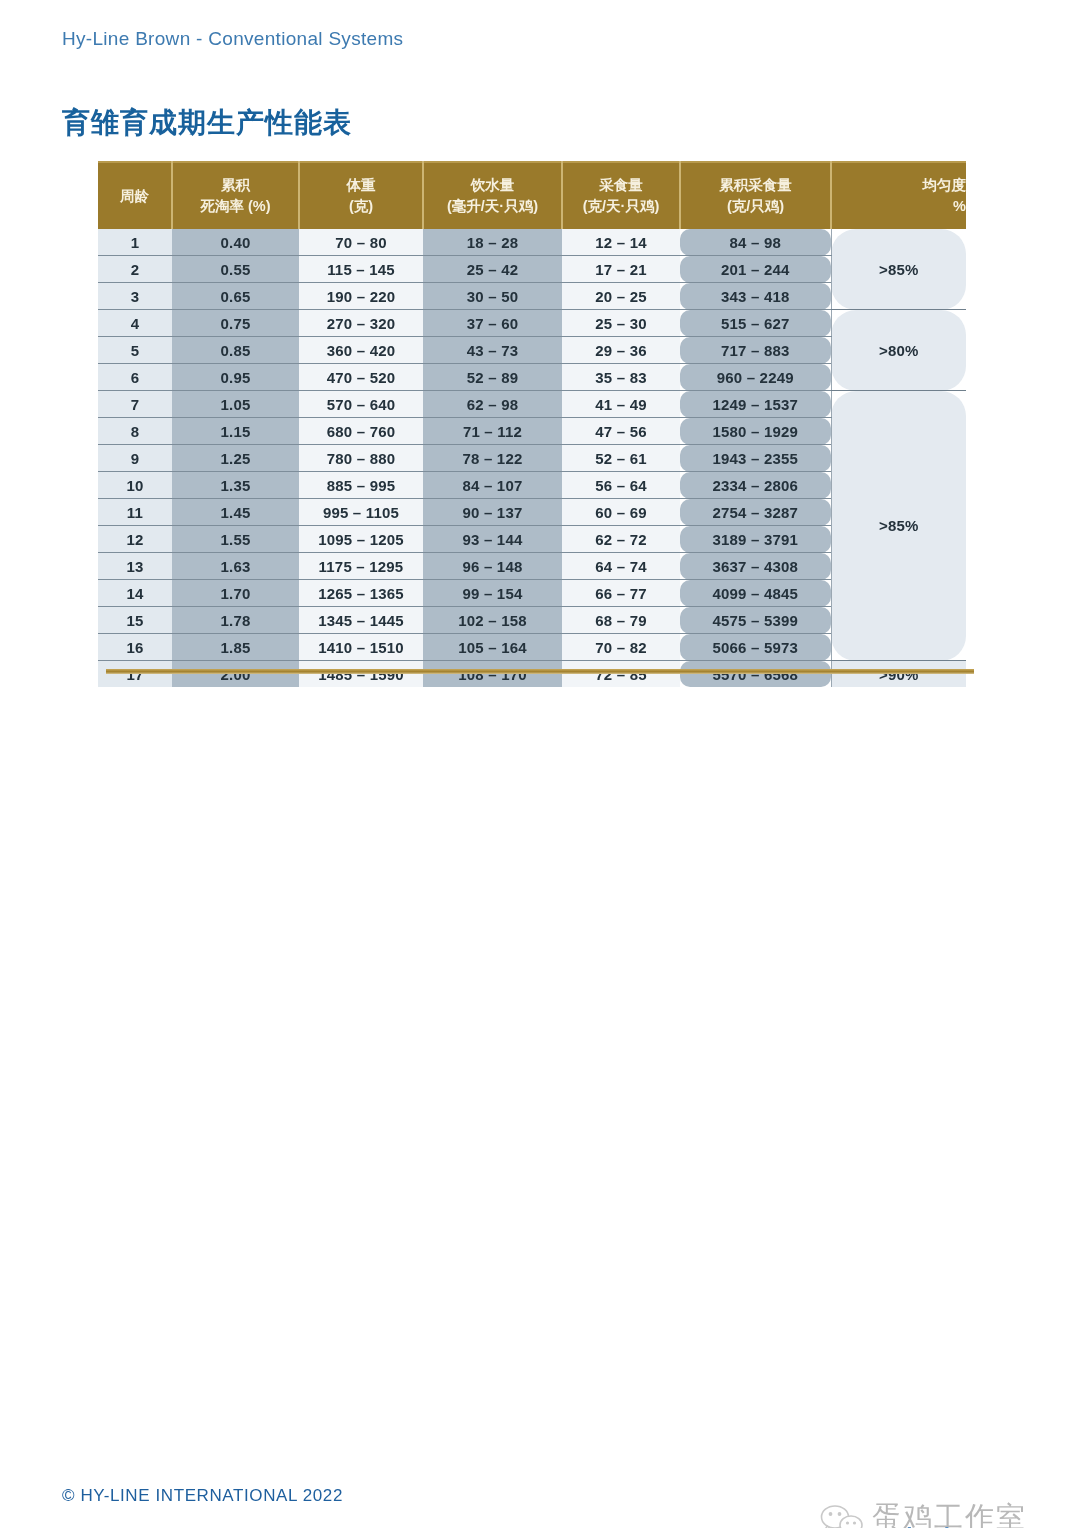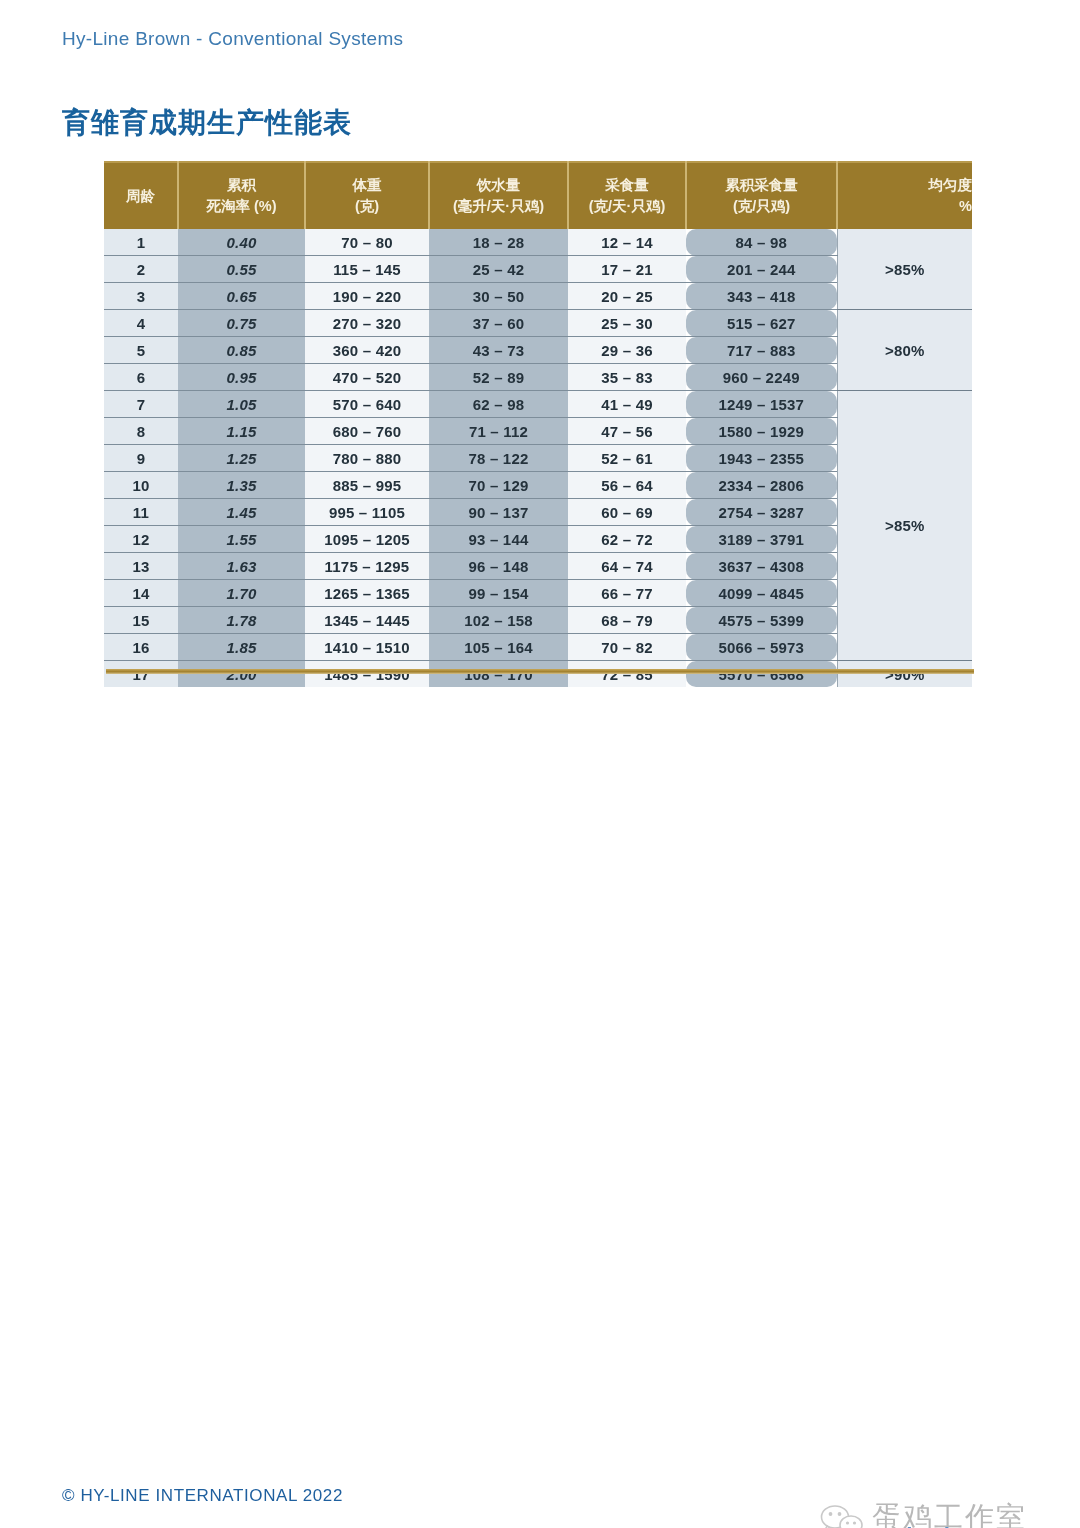--- a/index.html
+++ b/index.html
@@ -35,21 +35,21 @@
     font-size: 28px;
     font-weight: 700;
     color: #18619c;
     letter-spacing: 1px;
     white-space: nowrap;
   }
 
   
   #perf-table-wrap {
     position: absolute;
-    left: 104px;
+    left: 98px;
     top: 161px;
     width: 912px;
   }
   table.perf {
     border-collapse: collapse;
     width: 868px;
     table-layout: fixed;
   }
   table.perf th, table.perf td {
     padding: 0;
@@ -84,36 +84,37 @@
     text-align: center;
     vertical-align: middle;
     border-bottom: 1px solid #7d8d9a;
     letter-spacing: 0.2px;
   }
   tbody tr.drow:last-child td {
     border-bottom: none;
   }
   
   td.c-week     { background: #e2e9ef; }
-  td.c-mort     { background: #aebcc8; font-style: italic; }
+  td.c-mort     { background: #aebcc8; }
   td.c-bw       { background: #f2f5f8; }
   td.c-water    { background: #aebcc8; }
   td.c-feed     { background: #f2f5f8; }
   td.c-cumfeed  { background: #aebcc8; border-radius: 10px; }
   td.c-unif     { background: #e4eaf0; }
 
   td.c-unif {
     font-size: 15px;
     font-weight: 700;
     color: #24323c;
     border-bottom: none;
     border-left: 1px solid #9aa7b2;
   }
   td.c-unif.seg-div {
     border-bottom: 1px solid #6f7f8c;
+    border-radius: 25px;
   }
 
   #table-bottom-rule {
     position: absolute;
     left: 106px;
     top: 669px;
     width: 868px;
     height: 5px;
     background: linear-gradient(to bottom, #c8a858 0%, #a07f2c 55%, #d8c48f 100%);
   }
@@ -286,21 +287,21 @@
           <td class="c-mort">1.25</td>
           <td class="c-bw">780 – 880</td>
           <td class="c-water">78 – 122</td>
           <td class="c-feed">52 – 61</td>
           <td class="c-cumfeed">1943 – 2355</td>
         </tr>
         <tr class="drow">
           <td class="c-week">10</td>
           <td class="c-mort">1.35</td>
           <td class="c-bw">885 – 995</td>
-          <td class="c-water">70 – 129</td>
+          <td class="c-water">84 – 107</td>
           <td class="c-feed">56 – 64</td>
           <td class="c-cumfeed">2334 – 2806</td>
         </tr>
         <tr class="drow">
           <td class="c-week">11</td>
           <td class="c-mort">1.45</td>
           <td class="c-bw">995 – 1105</td>
           <td class="c-water">90 – 137</td>
           <td class="c-feed">60 – 69</td>
           <td class="c-cumfeed">2754 – 3287</td>

